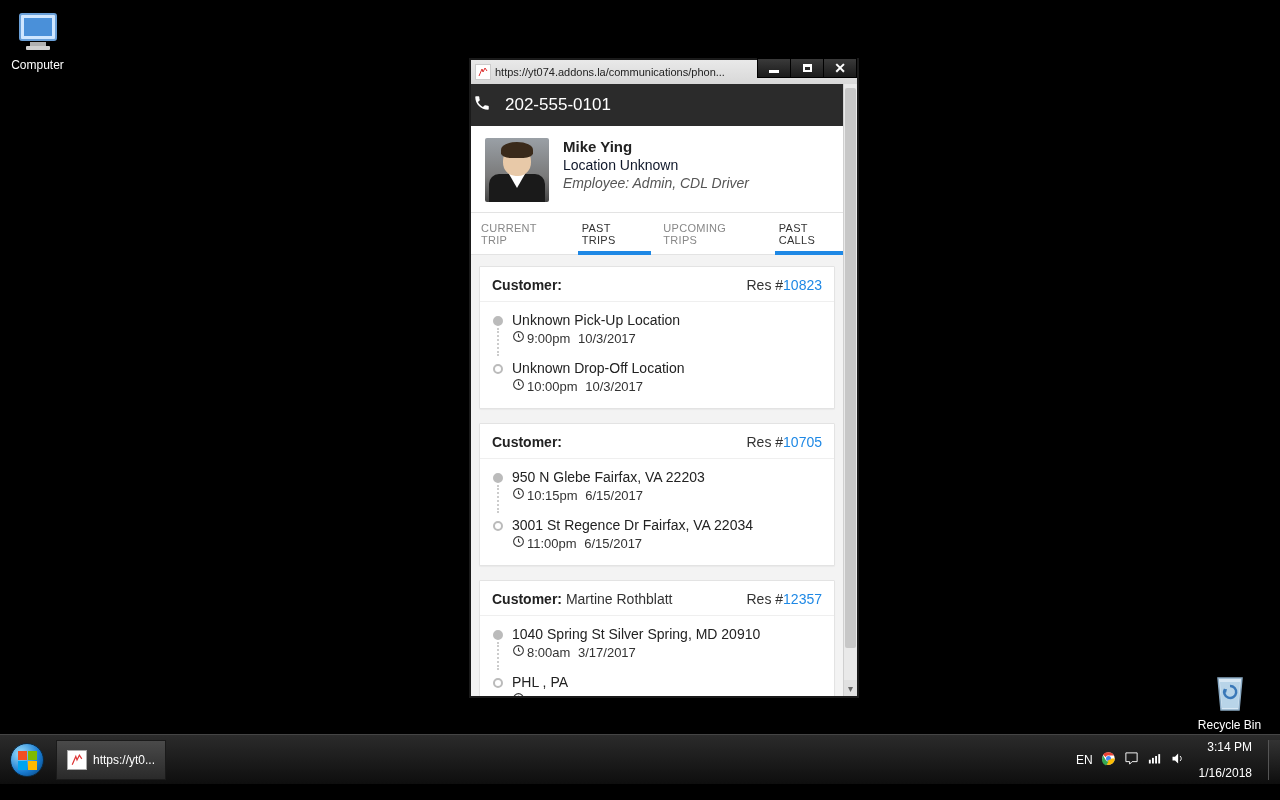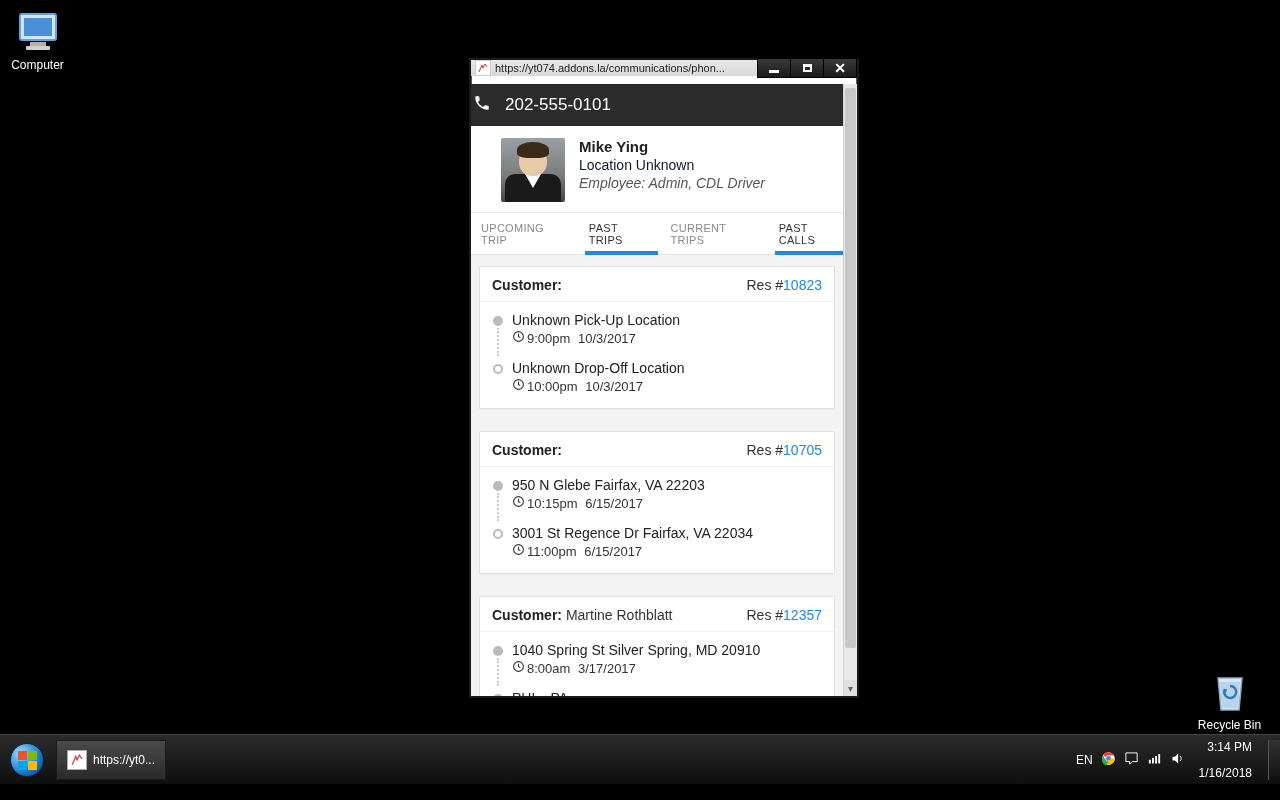--- a/index.html
+++ b/index.html
@@ -27,21 +27,21 @@
 
 .win {
   position: absolute;
   left: 469px; top: 58px;
   width: 390px; height: 640px;
   background: #fff;
   border: 2px solid #1a1a1a;
   box-shadow: 0 0 0 1px #555 inset;
 }
 .titlebar {
-  height: 16px;
+  height: 24px;
   background: linear-gradient(#e9e9e9,#d8d8d8);
   display: flex; align-items: center;
   font-size: 11px; color: #222;
   position: relative;
 }
 .titlebar .favicon {
   width: 16px; height: 16px; margin: 0 4px;
   background: #fff; border:1px solid #ccc;
   display:flex;align-items:center;justify-content:center;
 }
@@ -65,21 +65,21 @@
 .phoneheader{
   background:#2b2b2b; color:#fff;
   height:42px; display:flex; align-items:center;
   padding:0 2px; gap:14px;
 }
 .phoneheader svg{width:18px;height:18px;fill:#fff;}
 .phoneheader .num{font-size:17px;}
 
 
 .profile{
-  display:flex; gap:14px; padding:12px 30px 10px;
+  display:flex; gap:14px; padding:12px 14px 10px;
   background:#fff; border-bottom:1px solid #e3e3e3;
 }
 .avatar{
   width:64px; height:64px;
   background: linear-gradient(180deg,#9aa0a6 0%, #7a7a7a 60%, #444 100%);
   border-radius:2px;
   position:relative; overflow:hidden;
 }
 .avatar .head{position:absolute;left:18px;top:8px;width:28px;height:30px;background:#e8c9a8;border-radius:50% 50% 45% 45%;}
 .avatar .hair{position:absolute;left:16px;top:4px;width:32px;height:16px;background:#3a2a1a;border-radius:50% 50% 30% 30%;}
@@ -92,21 +92,21 @@
 
 .tabs{display:flex;background:#fff;border-bottom:1px solid #e3e3e3;padding:0 2px;}
 .tab{padding:9px 8px 8px;font-size:11px;color:#888;letter-spacing:.3px;position:relative;}
 .tab.active{color:#333;}
 .tab.active::after{content:"";position:absolute;left:4px;right:4px;bottom:-1px;height:4px;background:#1e88e5;}
 
 
 .scroll{position:absolute;top:172px;left:0;right:14px;bottom:0;overflow-y:hidden;padding:10px 8px;}
 
 
-.card{background:#fff;border:1px solid #e3e3e3;border-radius:1px;margin-bottom:22px;box-shadow:0 1px 1px rgba(0,0,0,.04);}
+.card{background:#fff;border:1px solid #e3e3e3;border-radius:1px;margin-bottom:14px;box-shadow:0 1px 1px rgba(0,0,0,.04);}
 .cardhead{display:flex;justify-content:space-between;padding:10px 12px 8px;border-bottom:1px solid #efefef;font-size:14px;}
 .cardhead b{color:#222;}
 .custname{color:#333;font-weight:400;}
 .reslabel{color:#333;}
 .reslink{color:#1e88e5;cursor:pointer;}
 .cardbody{padding:8px 12px 12px;}
 .stoprow{display:flex;gap:8px;align-items:flex-start;margin:2px 0;}
 .dotcol{width:12px;display:flex;flex-direction:column;align-items:center;padding-top:4px;}
 .dot{width:10px;height:10px;border-radius:50%;border:2px solid #bbb;background:#fff;}
 .dot.pickup{background:#bbb;}
@@ -209,23 +209,23 @@
           <div class="hair"></div>
       </div>
       <div>
         <div class="pname">Mike Ying</div>
         <div class="ploc">Location Unknown</div>
         <div class="prole">Employee: Admin, CDL Driver</div>
       </div>
     </div>
 
     <div class="tabs">
-      <div class="tab">UPCOMING TRIP</div>
+      <div class="tab">CURRENT TRIP</div>
       <div class="tab active">PAST TRIPS</div>
-      <div class="tab">CURRENT TRIPS</div>
+      <div class="tab">UPCOMING TRIPS</div>
       <div class="tab active">PAST CALLS</div>
     </div>
 
     <div class="scroll">
 
       <div class="card">
         <div class="cardhead">
           <span><b>Customer:</b> <span class="custname"></span></span>
           <span><span class="reslabel">Res #</span><span class="reslink">10823</span></span>
         </div>

